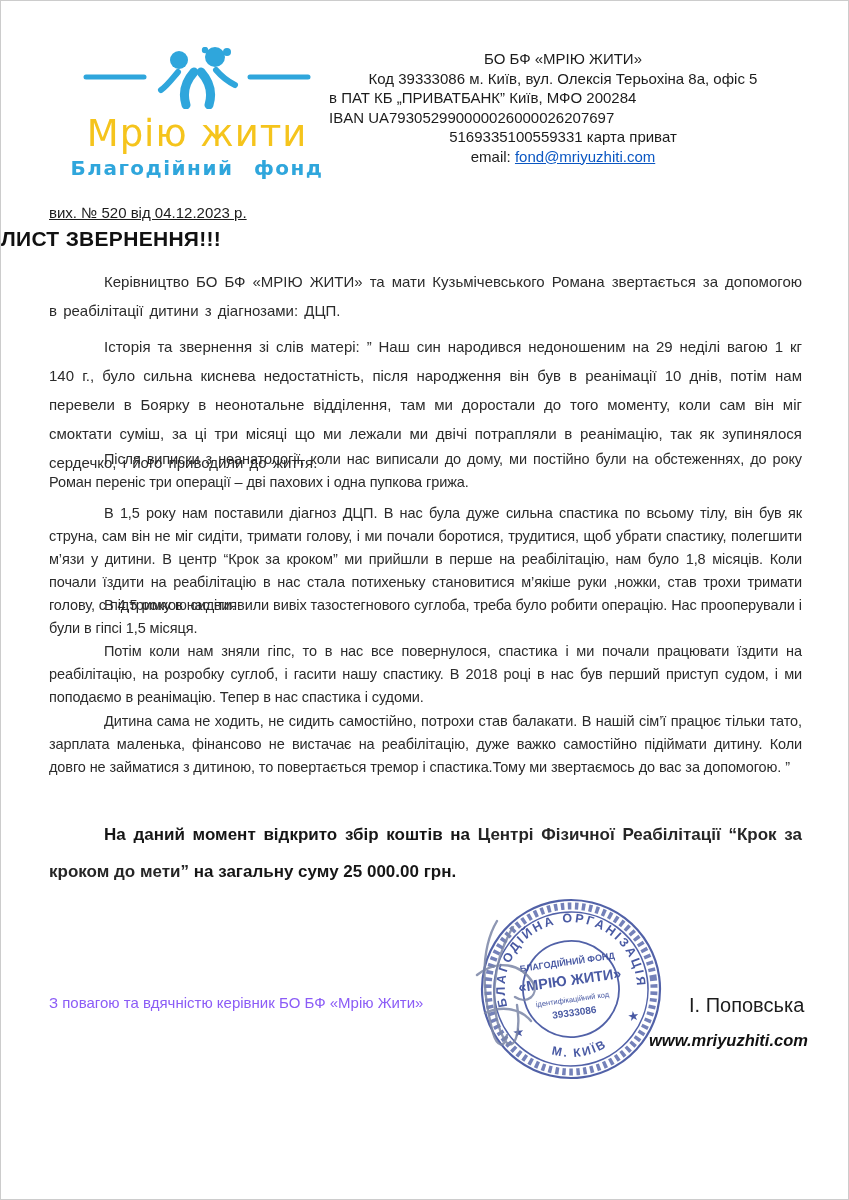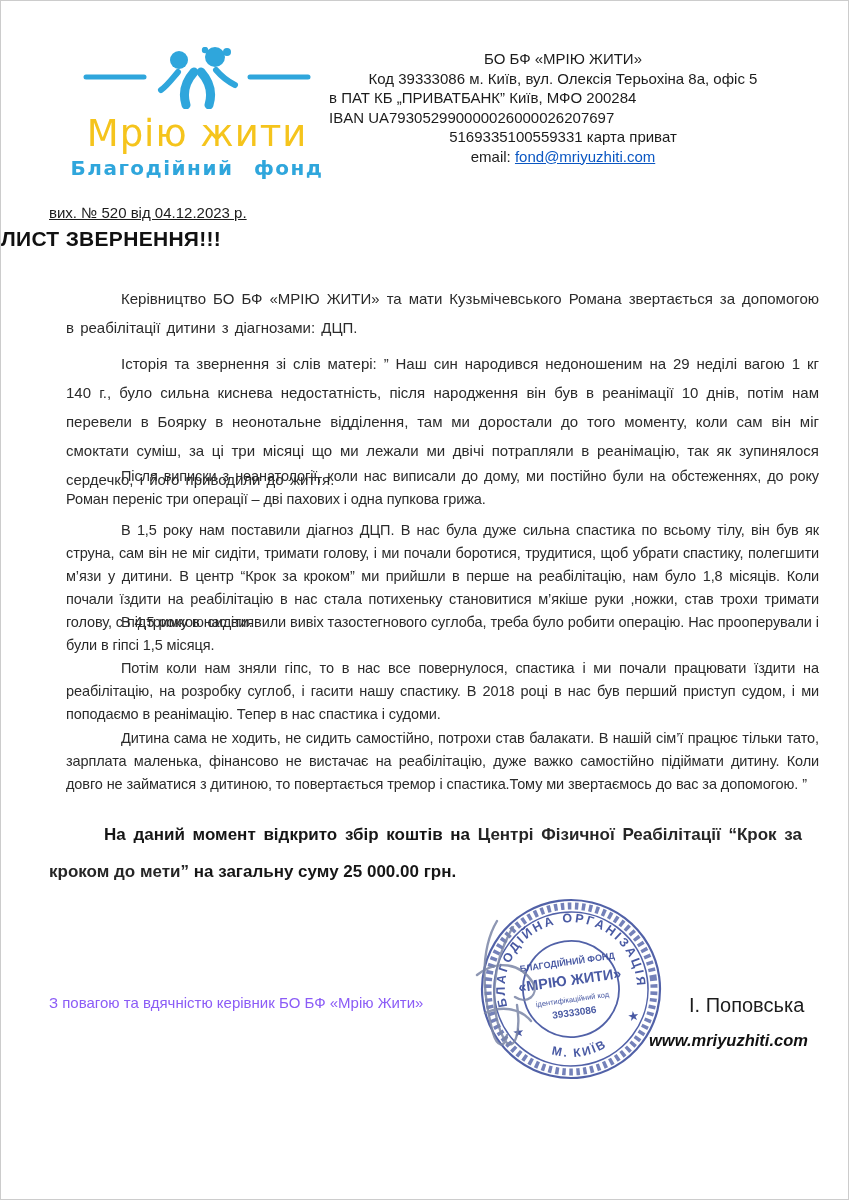--- a/index.html
+++ b/index.html
@@ -28,21 +28,21 @@
   .ref-line{
     position:absolute;left:48px;top:203px;font-size:15px;color:#1c1c1c;
     text-decoration:underline;
   }
   .letter-title{
     position:absolute;left:0;top:226px;width:849px;text-align:left;
     font-size:21px;font-weight:bold;color:#111;letter-spacing:0.3px;
   }
   
   .para{
-    position:absolute;left:48px;width:753px;margin:17px;
+    position:absolute;left:48px;width:753px;margin:0;
     text-align:justify;text-indent:55px;color:#2b2b2b;
   }
   .p-wide{font-size:15px;line-height:29px;word-spacing:2px;}
   .p-tight{font-size:14.5px;line-height:23px;letter-spacing:-0.1px;}
   .p1{top:266px;} .p2{top:331px;} .p3{top:447px;} .p4{top:501px;}
   .p5{top:593px;} .p6{top:639px;} .p7{top:709px;}
   .appeal{
     position:absolute;left:48px;top:815px;width:753px;margin:0;
     text-align:justify;text-indent:55px;font-size:17px;line-height:37px;
     font-weight:bold;color:#161616;

